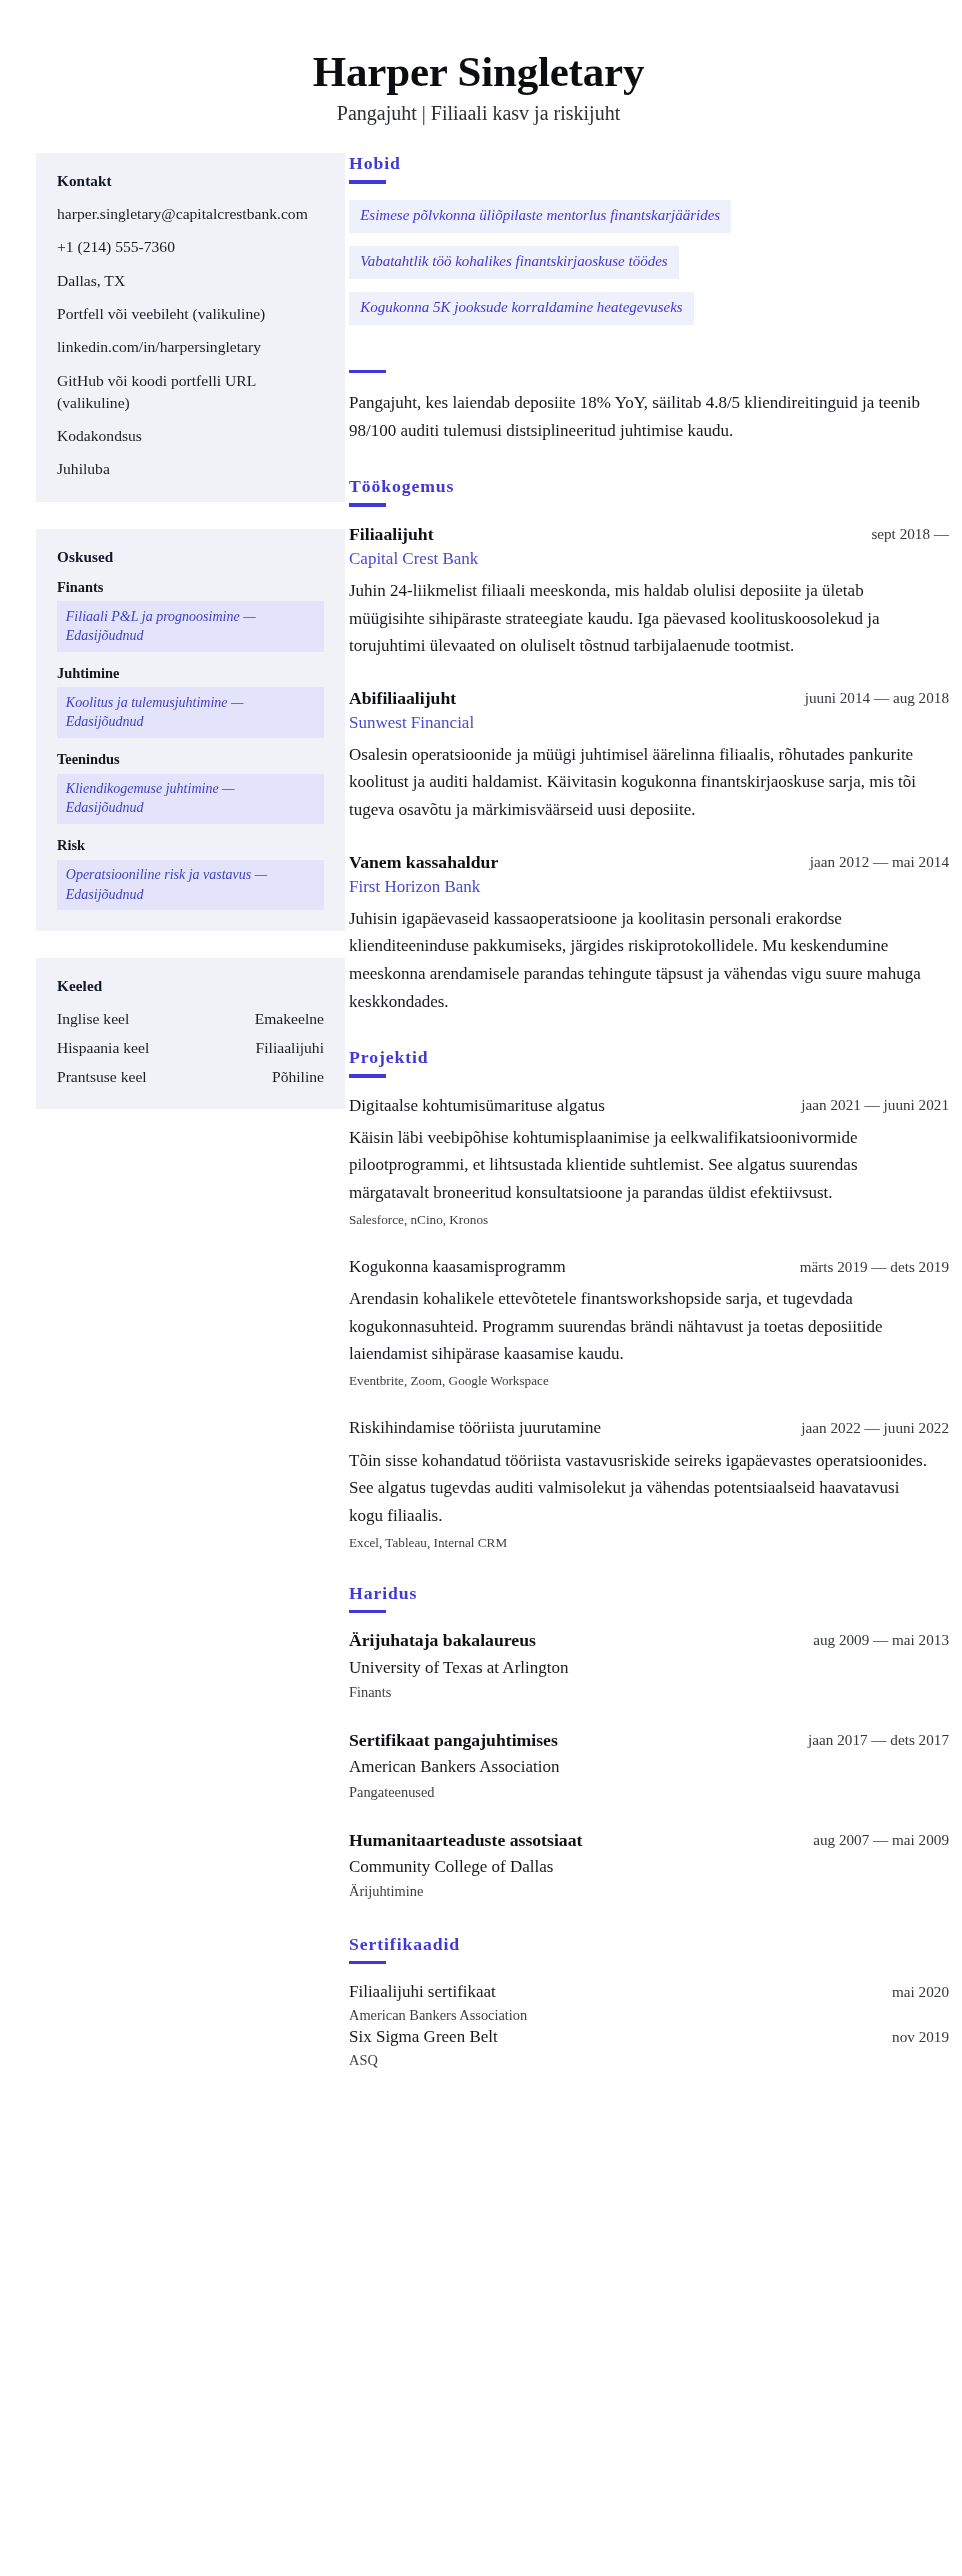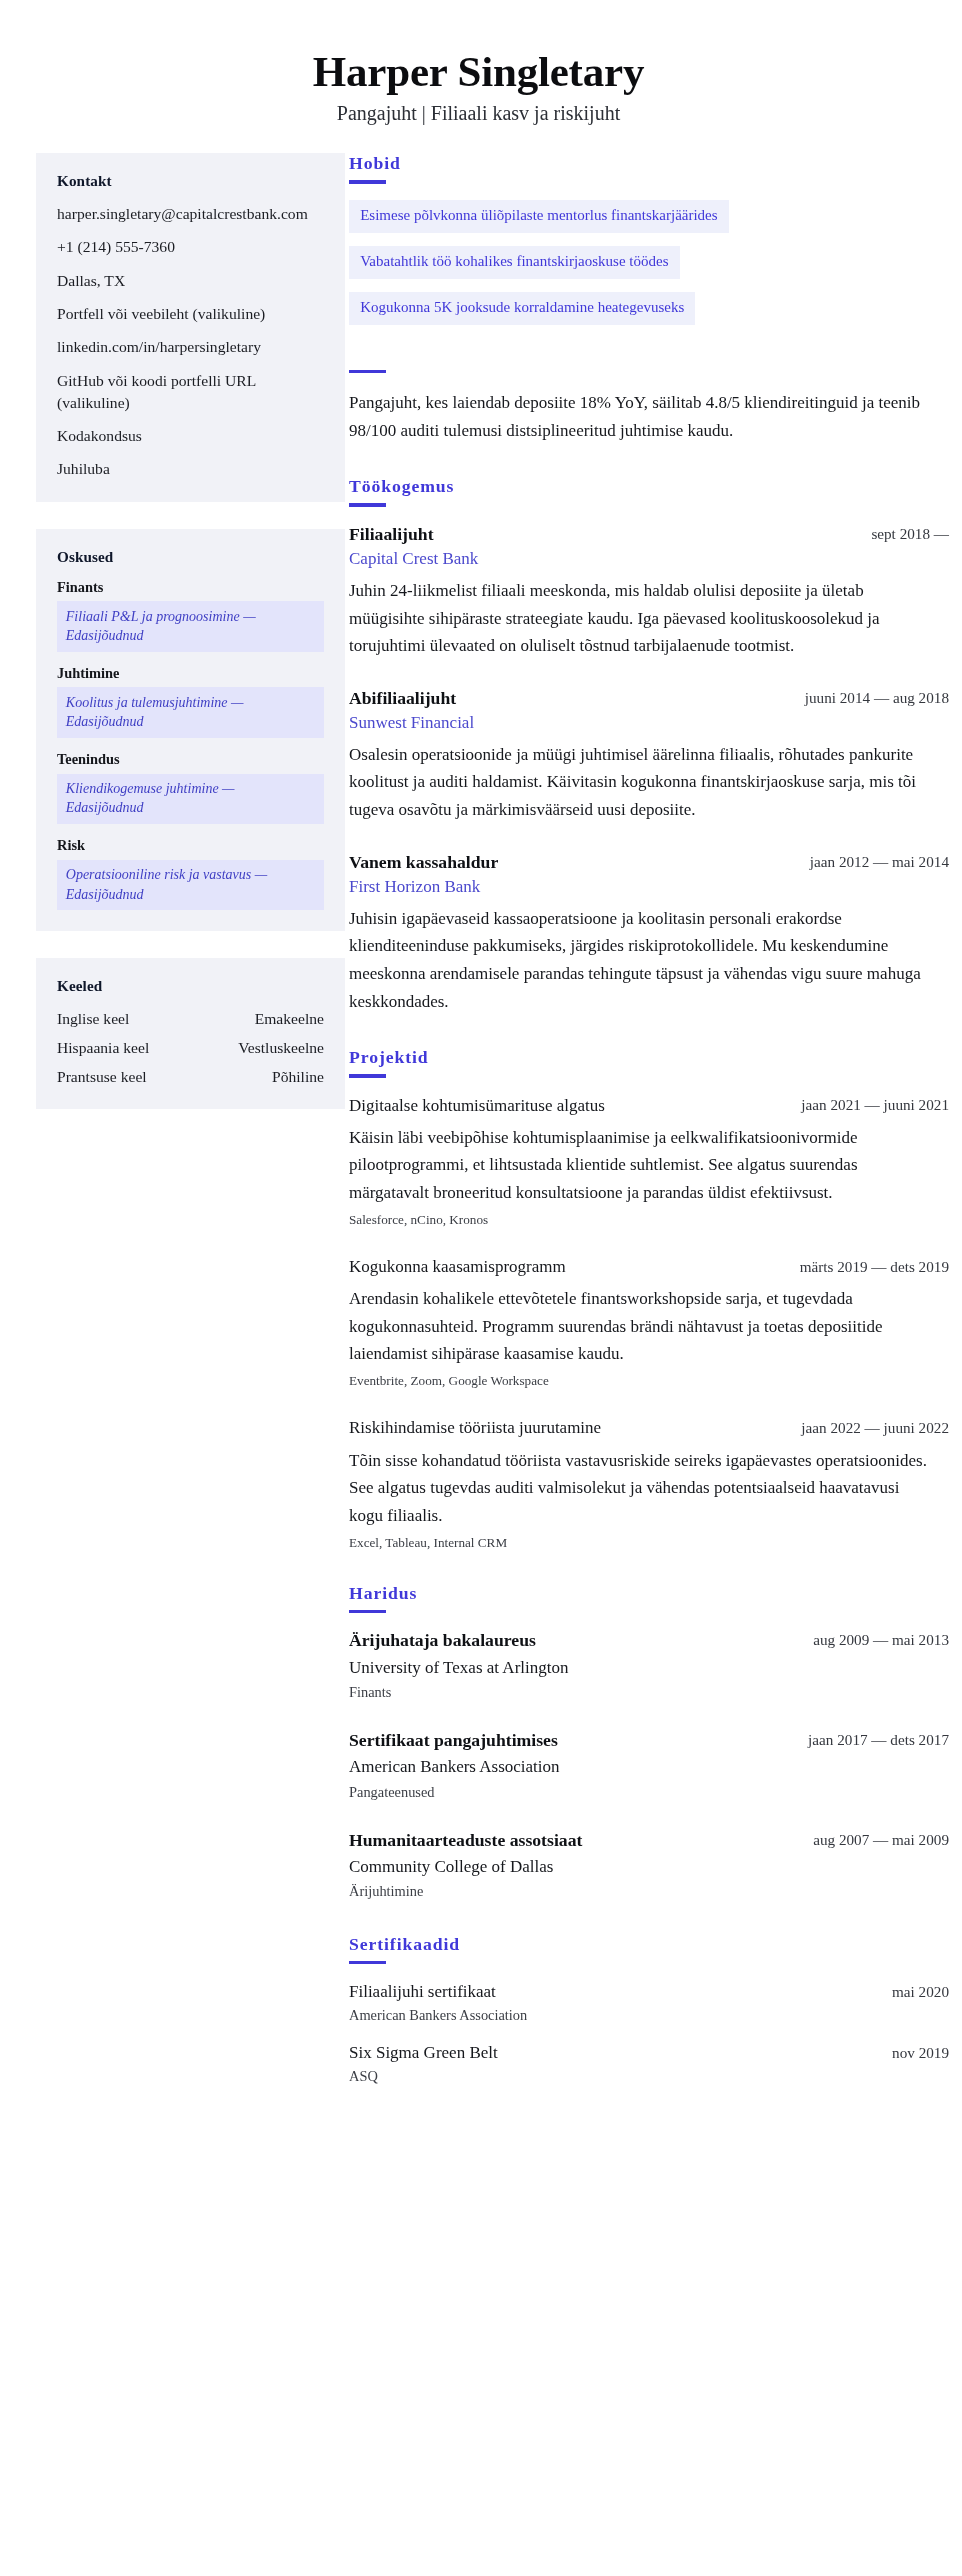--- a/index.html
+++ b/index.html
@@ -136,20 +136,21 @@
   }
 
   .hobby-chip {
     display: inline-block;
     background: #eef0fb;
     color: #4038d9;
     font-size: 15px;
     line-height: 1.3;
     padding: 6.4px 11.2px 7.2px 11.2px;
     margin-bottom: 13px;
+    font-style: italic;
   }
 
   .summary-text {
     font-size: 17px;
     line-height: 1.62;
     color: #16181d;
     margin: 0;
     max-width: 578px;
   }
 
@@ -200,21 +201,21 @@
     line-height: 1.62;
     color: #16181d;
     margin-top: 6.4px;
     max-width: 586px;
   }
   .entry-tech {
     font-size: 13.2px;
     color: #3a3d44;
     margin-top: 5.6px;
   }
-  .cert-entry { margin-bottom: 16px; }
+  .cert-entry { margin-bottom: 0; }
   .cert-entry:last-child { margin-bottom: 0; }
 </style>
 </head>
 <body>
 
 <div class="page">
 
   <div class="header">
     <h1 class="name">Harper Singletary</h1>
     <div class="headline">Pangajuht | Filiaali kasv ja riskijuht</div>
@@ -262,21 +263,21 @@
 
       <div class="side-card">
         <div class="side-card-title">Keeled</div>
 
         <div class="lang-row">
           <span class="lang-name">Inglise keel</span>
           <span class="lang-level">Emakeelne</span>
         </div>
         <div class="lang-row">
           <span class="lang-name">Hispaania keel</span>
-          <span class="lang-level">Vestluskeelne</span>
+          <span class="lang-level">Filiaalijuhi</span>
         </div>
         <div class="lang-row">
           <span class="lang-name">Prantsuse keel</span>
           <span class="lang-level">Põhiline</span>
         </div>
       </div>
 
     </div>
 
     <div class="col-right">

